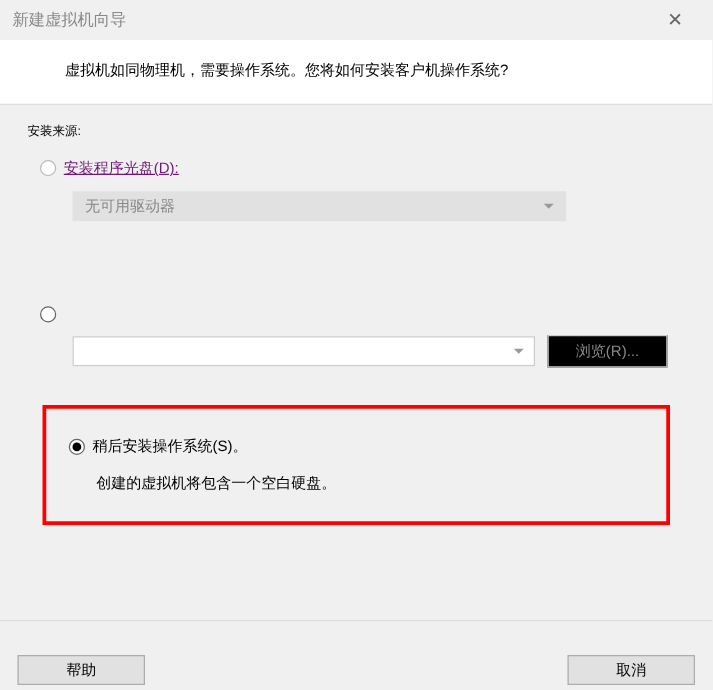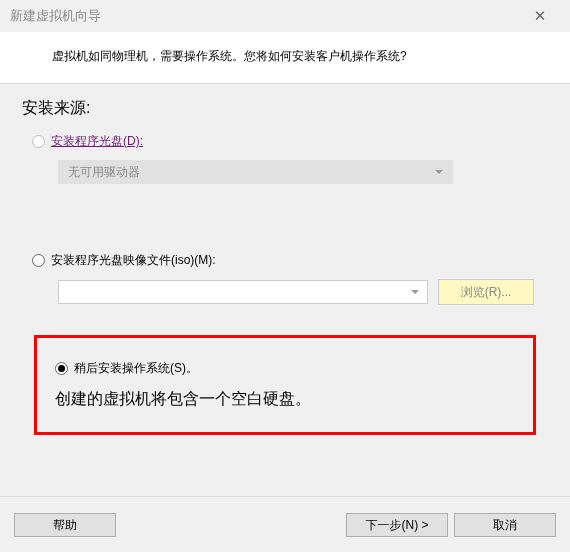--- a/index.html
+++ b/index.html
@@ -43,21 +43,21 @@
   }
   .header-section .subtitle {
     font-size: 12px;
     margin-left: 18px;
     color: #000;
   }
   .body-section {
     padding: 14px 22px 0 22px;
   }
   .source-label {
-    font-size: 16px;
+    font-size: 10px;
     margin-bottom: 14px;
   }
   .option-group {
     margin-bottom: 18px;
     padding-left: 10px;
   }
   .radio-line {
     display: flex;
     align-items: center;
     gap: 6px;
@@ -122,47 +122,48 @@
     right: 8px;
     top: 9px;
     width: 0; height: 0;
     border-left: 4px solid transparent;
     border-right: 4px solid transparent;
     border-top: 4px solid #999;
   }
   .browse-btn {
     width: 96px;
     height: 26px;
-    background: #fef9c3;
+    background: #000000;
     border: 1px solid #ccc;
     color: #888;
     font-size: 12px;
     display: flex;
     align-items: center;
     justify-content: center;
   }
   .highlight-box {
     border: 3px solid #f00;
     margin: 30px 12px 0 12px;
     padding: 22px 18px 22px 18px;
   }
   .highlight-box .radio-line { margin-bottom: 12px; }
   .desc-line {
-    font-size: 16px;
+    margin-left: 22px;
+    font-size: 12px;
   }
   .footer {
     position: absolute;
     bottom: 0;
     left: 0;
     right: 0;
     height: 56px;
     border-top: 1px solid #ddd;
     display: flex;
-    align-items: flex-start;
-    padding: 16px 14px;
+    align-items: flex-end;
+    padding: 4px 14px;
     gap: 6px;
   }
   .footer .spacer { flex: 1; }
   .btn {
     min-width: 102px;
     height: 24px;
     background: #e1e1e1;
     border: 1px solid #adadad;
     font-size: 12px;
     display: flex;
@@ -195,21 +196,20 @@
       <span>无可用驱动器</span>
       <span class="chev"></span>
     </div>
   </div>
 
   <div style="height:50px"></div>
 
   <div class="option-group">
     <div class="radio-line">
       <span class="radio-circle"></span>
-      <span>安装程序光盘映像文件(iso)(M):</span>
     </div>
     <div class="iso-row">
       <div class="iso-input">
         <span class="chev"></span>
       </div>
       <div class="browse-btn">
         <span>浏览(R)...</span>
       </div>
     </div>
   </div>
@@ -222,18 +222,15 @@
     <div class="desc-line">创建的虚拟机将包含一个空白硬盘。</div>
   </div>
 </div>
 
 <div class="footer">
   <div class="btn">
     <span>帮助</span>
   </div>
   <div class="spacer"></div>
   <div class="btn">
-    <span>下一步(N) &gt;</span>
-  </div>
-  <div class="btn">
     <span>取消</span>
   </div>
 </div>
 
 </body></html>

